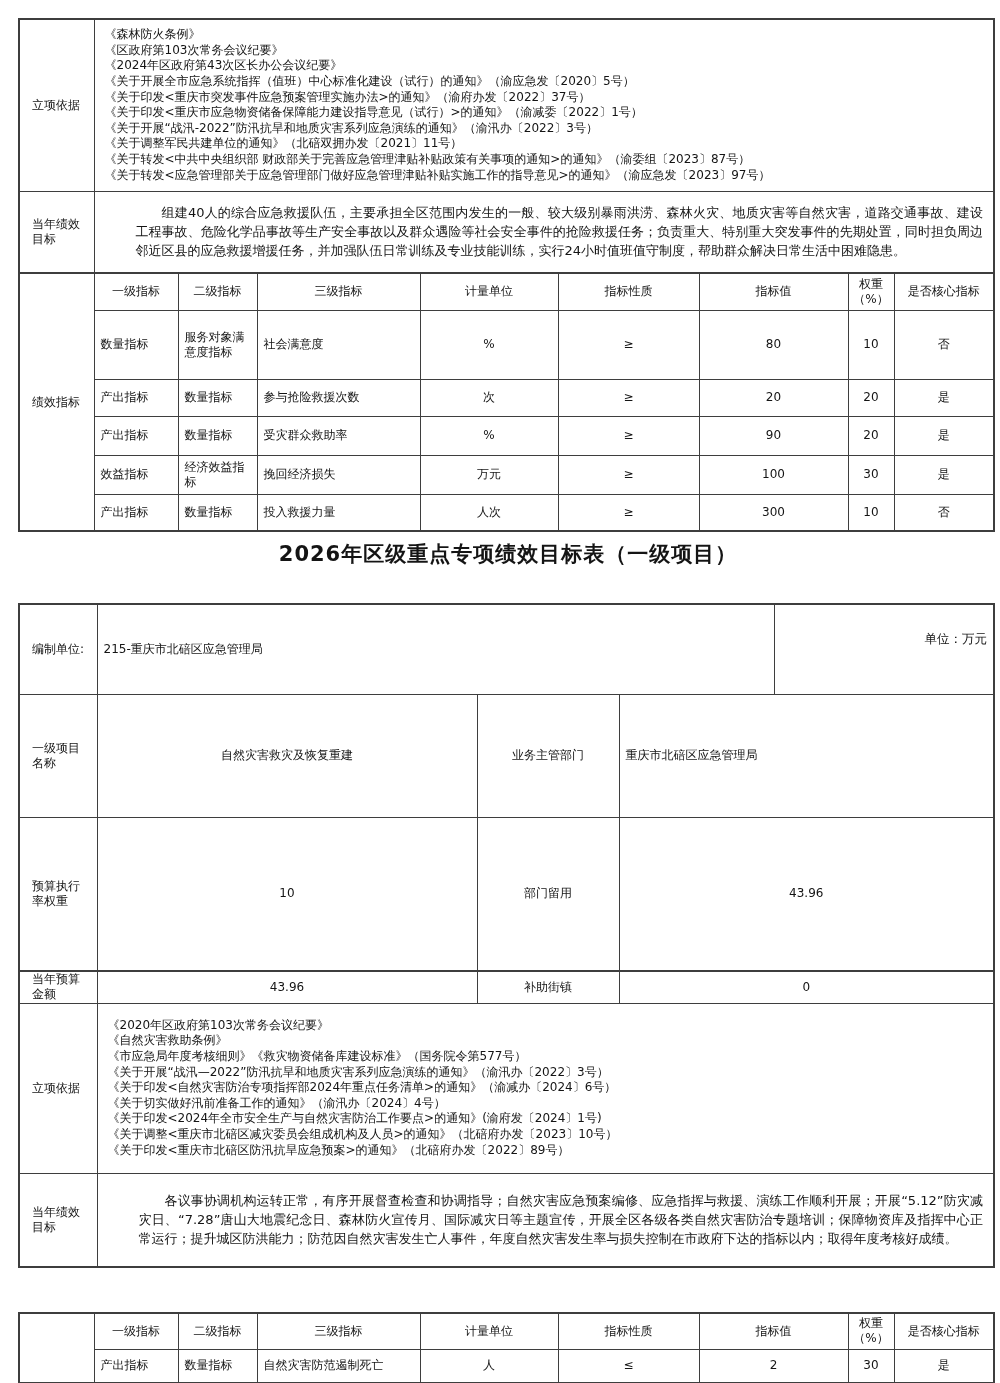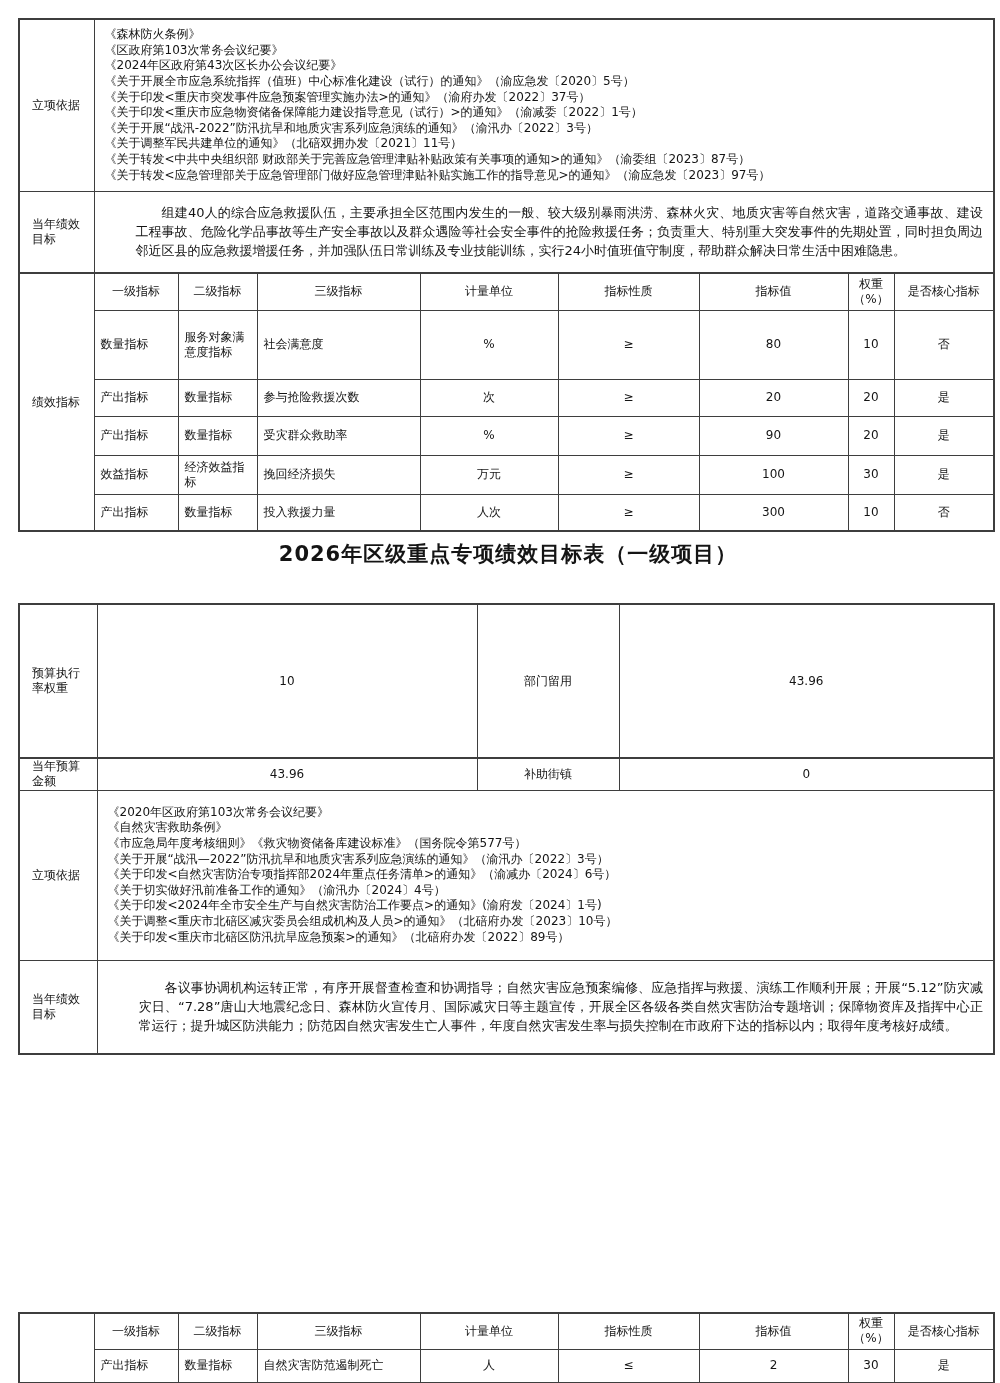--- a/index.html
+++ b/index.html
@@ -145,20 +145,33 @@
 
   <table class="grid t2a">
     <colgroup>
       <col style="width:78px">
         <col style="width:380px">
         <col style="width:142px">
       <col style="width:155px">
         <col style="width:220px">
     </colgroup>
     <tbody>
+        <tr style="height:90px">
+      <td class="lbl">编制单位:</td>
+      <td class="lft compile-val" colspan="3">215-重庆市北碚区应急管理局</td>
+      <td class="unit-cell">
+        <div class="unit-note">单位：万元</div>
+      </td>
+    </tr>
+    <tr style="height:123px">
+      <td class="lbl">一级项目名称</td>
+      <td class="ctr">自然灾害救灾及恢复重建</td>
+      <td class="ctr">业务主管部门</td>
+      <td class="lft" colspan="2">重庆市北碚区应急管理局</td>
+    </tr>
     <tr style="height:154px">
       <td class="lbl">预算执行率权重</td>
       <td class="ctr">10</td>
       <td class="ctr">部门留用</td>
       <td class="ctr" colspan="2">43.96</td>
     </tr>
     <tr class="heavy-top" style="height:32px">
       <td class="lbl">当年预算金额</td>
       <td class="ctr">43.96</td>
       <td class="ctr">补助街镇</td>

